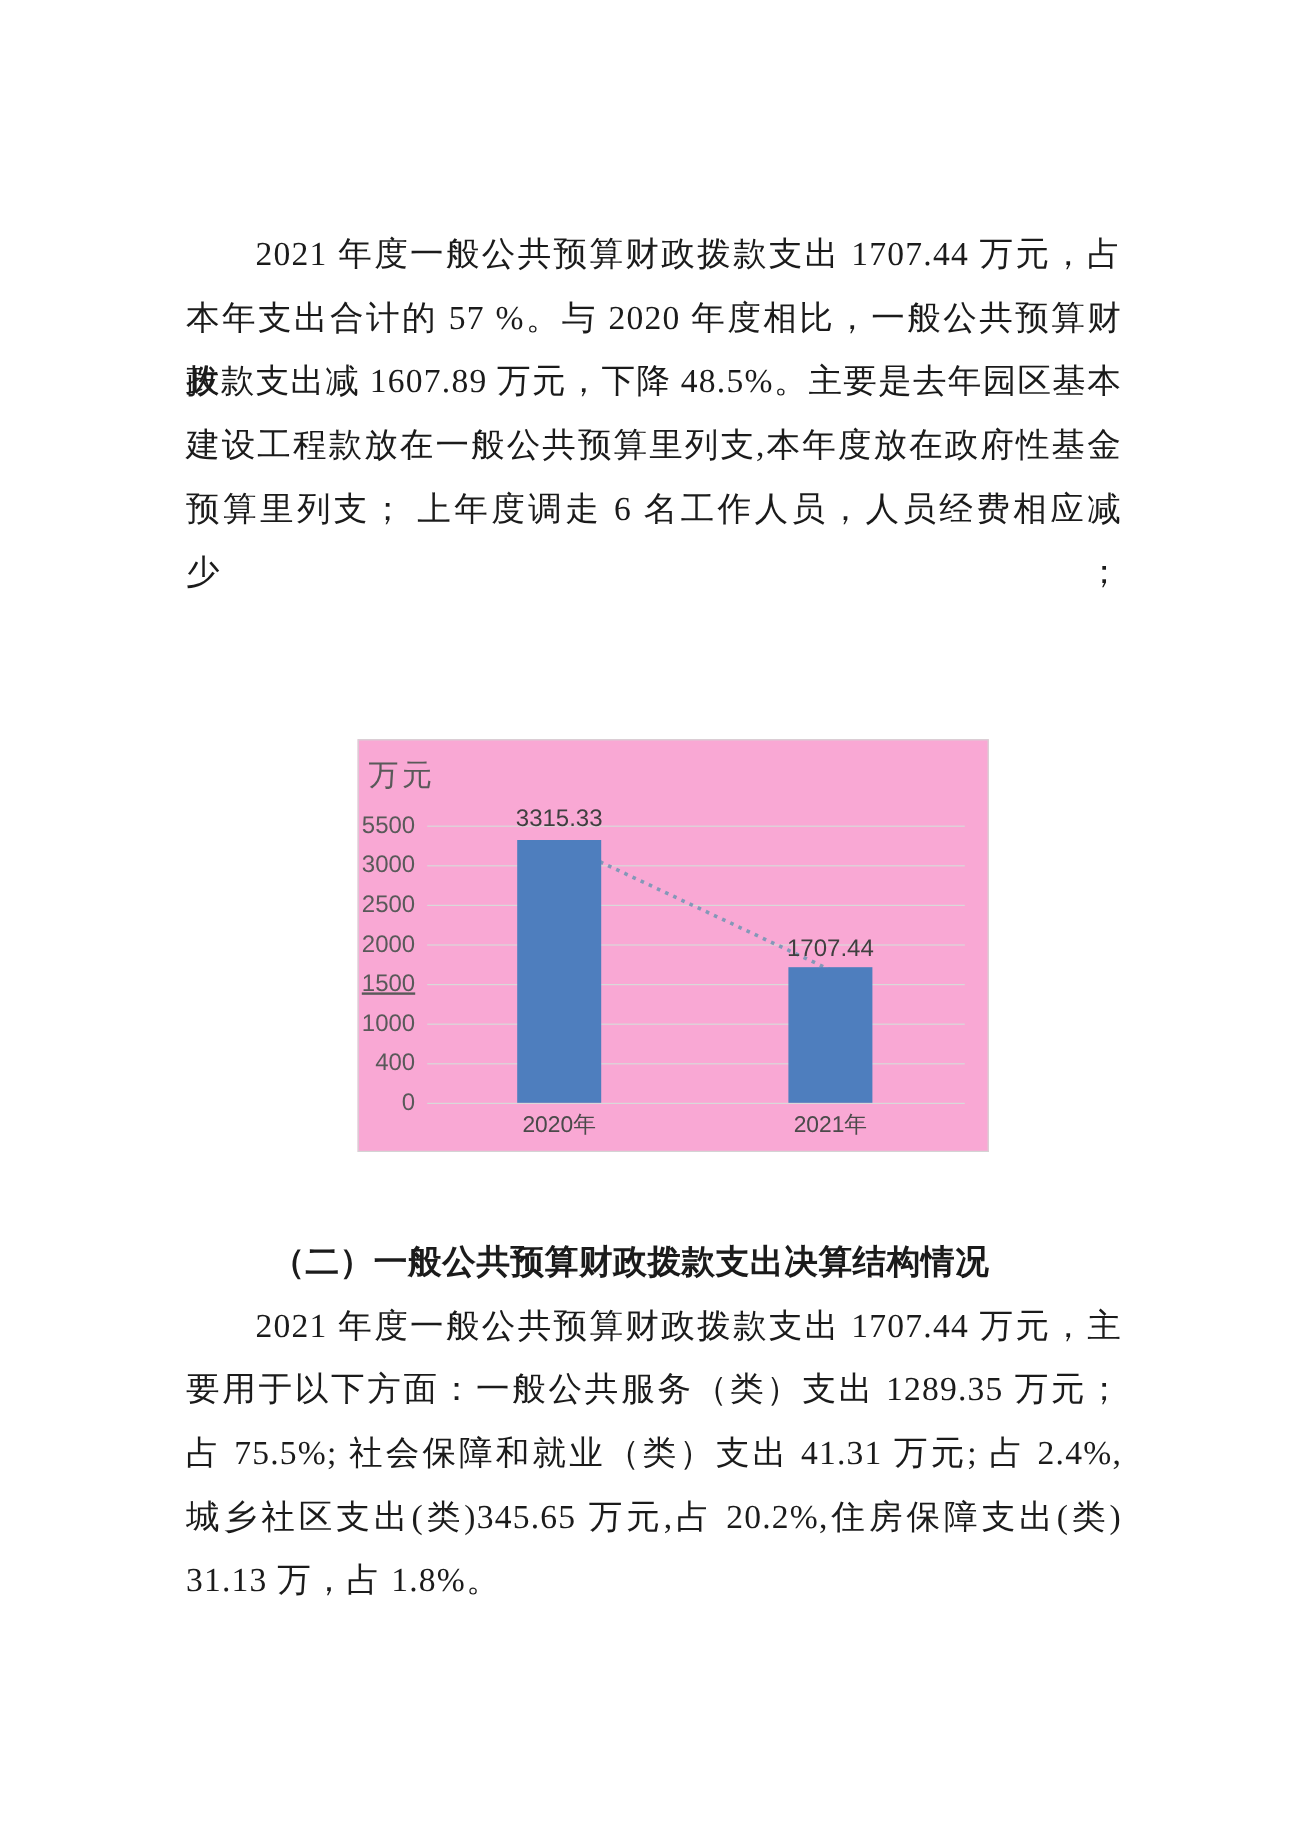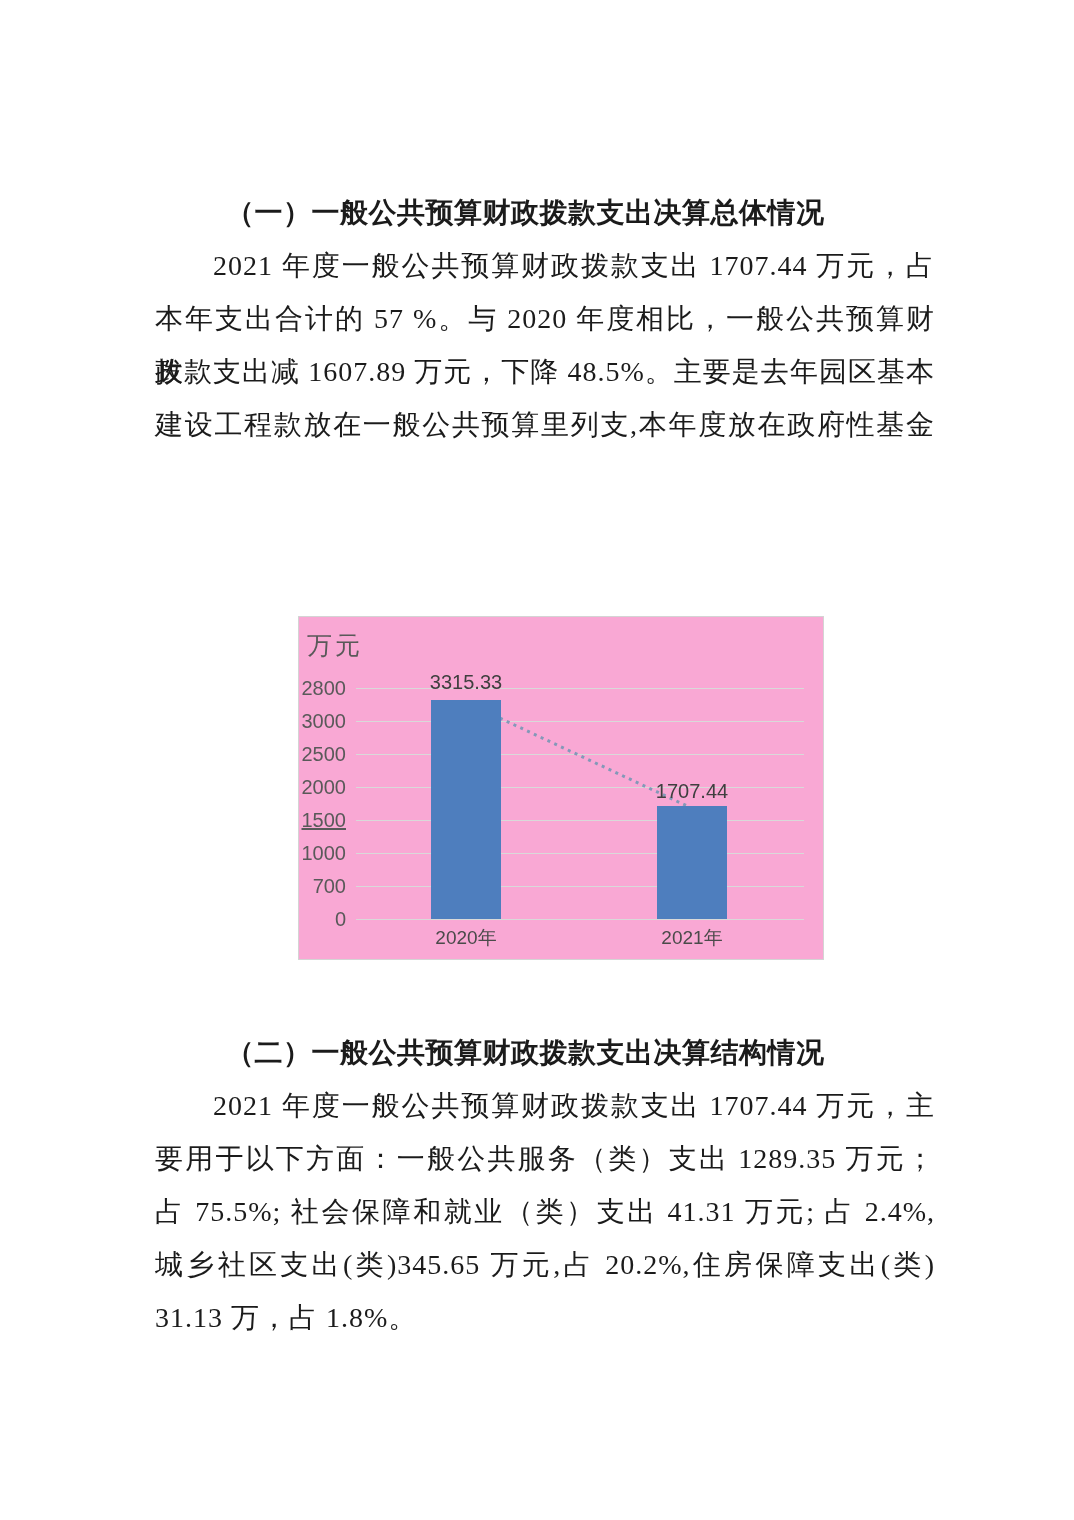--- a/index.html
+++ b/index.html
@@ -108,46 +108,46 @@
     top: 0;
     z-index: 1;
   }
 </style>
 </head>
 <body>
 
 <div class="page">
 
   <div class="textblock" id="block1">
-    <div class="heading">（一）一般公共预算财政拨款支出决算总体情况</div>
     <div class="line indent">2021 年度一般公共预算财政拨款支出 1707.44 万元，占</div>
     <div class="line">本年支出合计的 57 %。与 2020 年度相比，一般公共预算财政</div>
     <div class="line">拨款支出减 1607.89 万元，下降 48.5%。主要是去年园区基本</div>
     <div class="line">建设工程款放在一般公共预算里列支,本年度放在政府性基金</div>
+    <div class="line">预算里列支； 上年度调走 6 名工作人员，人员经费相应减少；</div>
   </div>
 
   <div class="chart">
     <div class="ylab">万元</div>
 
   <div class="gridline" style="top: 302px; background: rgb(217, 217, 217);"></div>
       <div class="ticklab" style="top: 291px; color: rgb(89, 89, 89);">0</div>
       <div class="gridline" style="top: 269px; background: rgb(217, 217, 217);"></div>
-      <div class="ticklab" style="top: 258px; color: rgb(89, 89, 89);">700</div>
+      <div class="ticklab" style="top: 258px; color: rgb(89, 89, 89);">400</div>
       <div class="gridline" style="top: 236px; background: rgb(217, 217, 217);"></div>
       <div class="ticklab" style="top: 225px; color: rgb(89, 89, 89);">1000</div>
       <div class="gridline" style="top: 203px; background: rgb(217, 217, 217);"></div>
       <div class="ticklab" style="top: 192px; color: rgb(89, 89, 89); text-decoration: underline;">1500</div>
       <div class="gridline" style="top: 170px; background: rgb(217, 217, 217);"></div>
       <div class="ticklab" style="top: 159px; color: rgb(89, 89, 89);">2000</div>
       <div class="gridline" style="top: 137px; background: rgb(217, 217, 217);"></div>
       <div class="ticklab" style="top: 126px; color: rgb(89, 89, 89);">2500</div>
       <div class="gridline" style="top: 104px; background: rgb(217, 217, 217);"></div>
       <div class="ticklab" style="top: 93px; color: rgb(89, 89, 89);">3000</div>
       <div class="gridline" style="top: 71px; background: rgb(217, 217, 217);"></div>
-      <div class="ticklab" style="top: 60px; color: rgb(89, 89, 89);">2800</div>
+      <div class="ticklab" style="top: 60px; color: rgb(89, 89, 89);">5500</div>
       <svg class="trend" width="526" height="344">
         <line x1="167" y1="85.18822" x2="393" y2="191.30895999999998" stroke="#8498b8" stroke-width="3" stroke-dasharray="3 4.5"></line>
       </svg>
       <div class="bar" style="left: 132px; top: 83.1882px; height: 218.812px; background: rgb(78, 126, 190);"></div>
       <div class="dlabel" style="left: 97px; top: 54px;">3315.33</div>
       <div class="catlab" style="left: 97px;">2020年</div>
       <div class="bar" style="left: 358px; top: 189.309px; height: 112.691px; background: rgb(78, 126, 190);"></div>
       <div class="dlabel" style="left: 323px; top: 163.309px;">1707.44</div>
       <div class="catlab" style="left: 323px;">2021年</div>
     </div>

